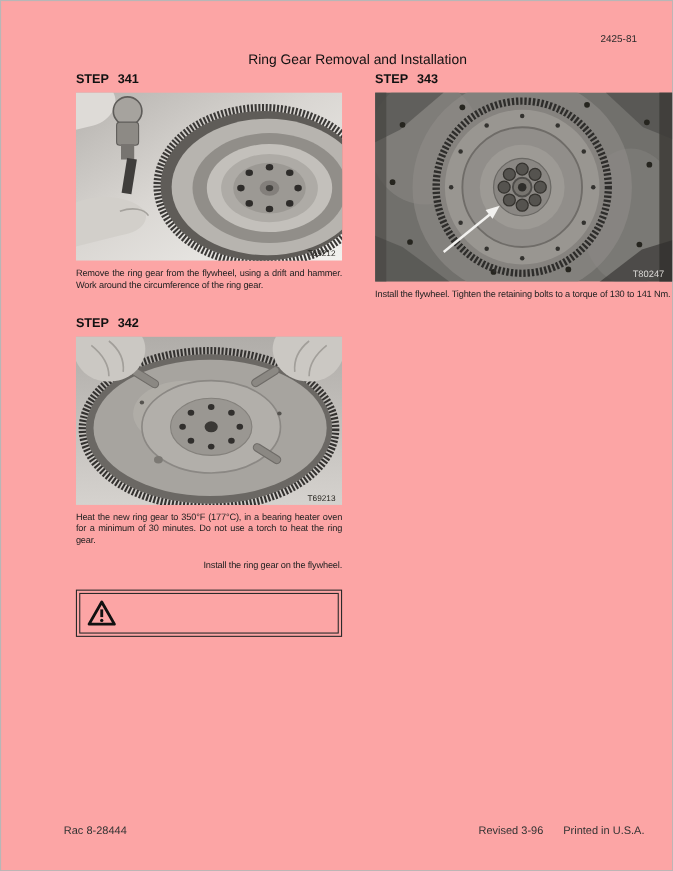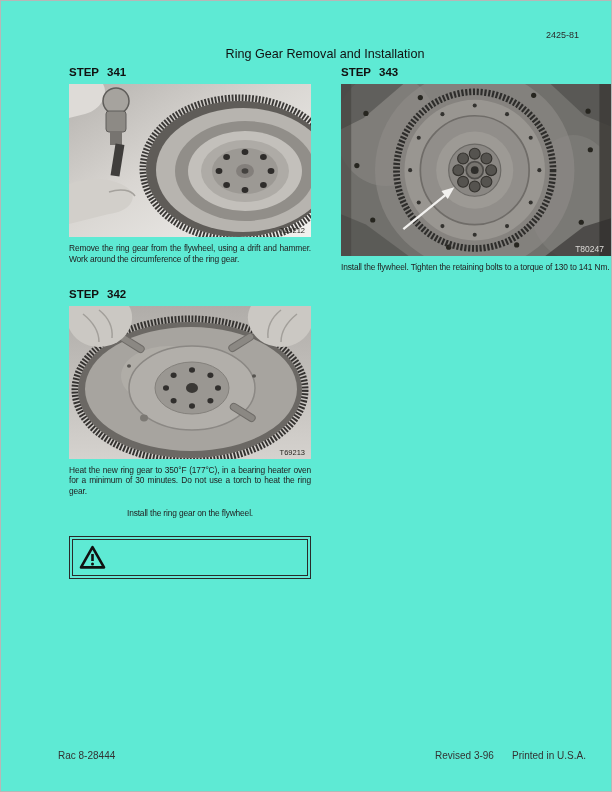--- a/index.html
+++ b/index.html
@@ -1,36 +1,36 @@
 <!DOCTYPE html>
 <html><head>
 <meta charset="utf-8">
 <style>
   html,body{margin:0;padding:0;background:#ffffff;}
   .page{
     position:relative;width:612px;height:792px;box-sizing:border-box;
-    background:#5eead4;border:1px solid #b7b7b7;overflow:hidden;
+    background:#fca5a5;border:1px solid #b7b7b7;overflow:hidden;
     font-family:"Liberation Sans", sans-serif;color:#1c1c1c;
   }
   .pageno{position:absolute;top:29px;right:32px;font-size:9px;color:#2a2a2a;}
   .doc-title{
     position:absolute;top:46px;left:68px;width:512px;text-align:center;
     font-size:12.6px;font-weight:normal;color:#111;
   }
   .col{position:absolute;top:64px;}
   .col-left{left:68px;width:242px;}
   .col-right{left:340px;width:272px;}
   .step-heading{font-size:11.5px;font-weight:bold;word-spacing:5px;color:#111;line-height:14px;}
   .photo{position:relative;width:100%;margin-top:5px;line-height:0;}
   .photo svg{display:block;width:100%;height:auto;}
   .body-text{
     margin-top:6px;font-size:8.4px;line-height:10.8px;letter-spacing:-0.15px;
     text-align:justify;color:#222;
   }
-  .body-text.single{text-align:center;}
+  .body-text.single{text-align:right;}
   .mt-step{margin-top:22px;}
   .mt-para{margin-top:11px;}
   .warning-box{
     margin-top:17px;border:1px solid #2a2a2a;padding:2px;box-sizing:border-box;
   }
   .warning-inner{
     border:1px solid #2a2a2a;display:flex;align-items:center;
     padding:5px 7px 5px 6px;gap:8px;
   }
   .warning-tri{flex:0 0 auto;width:27px;height:25px;}

